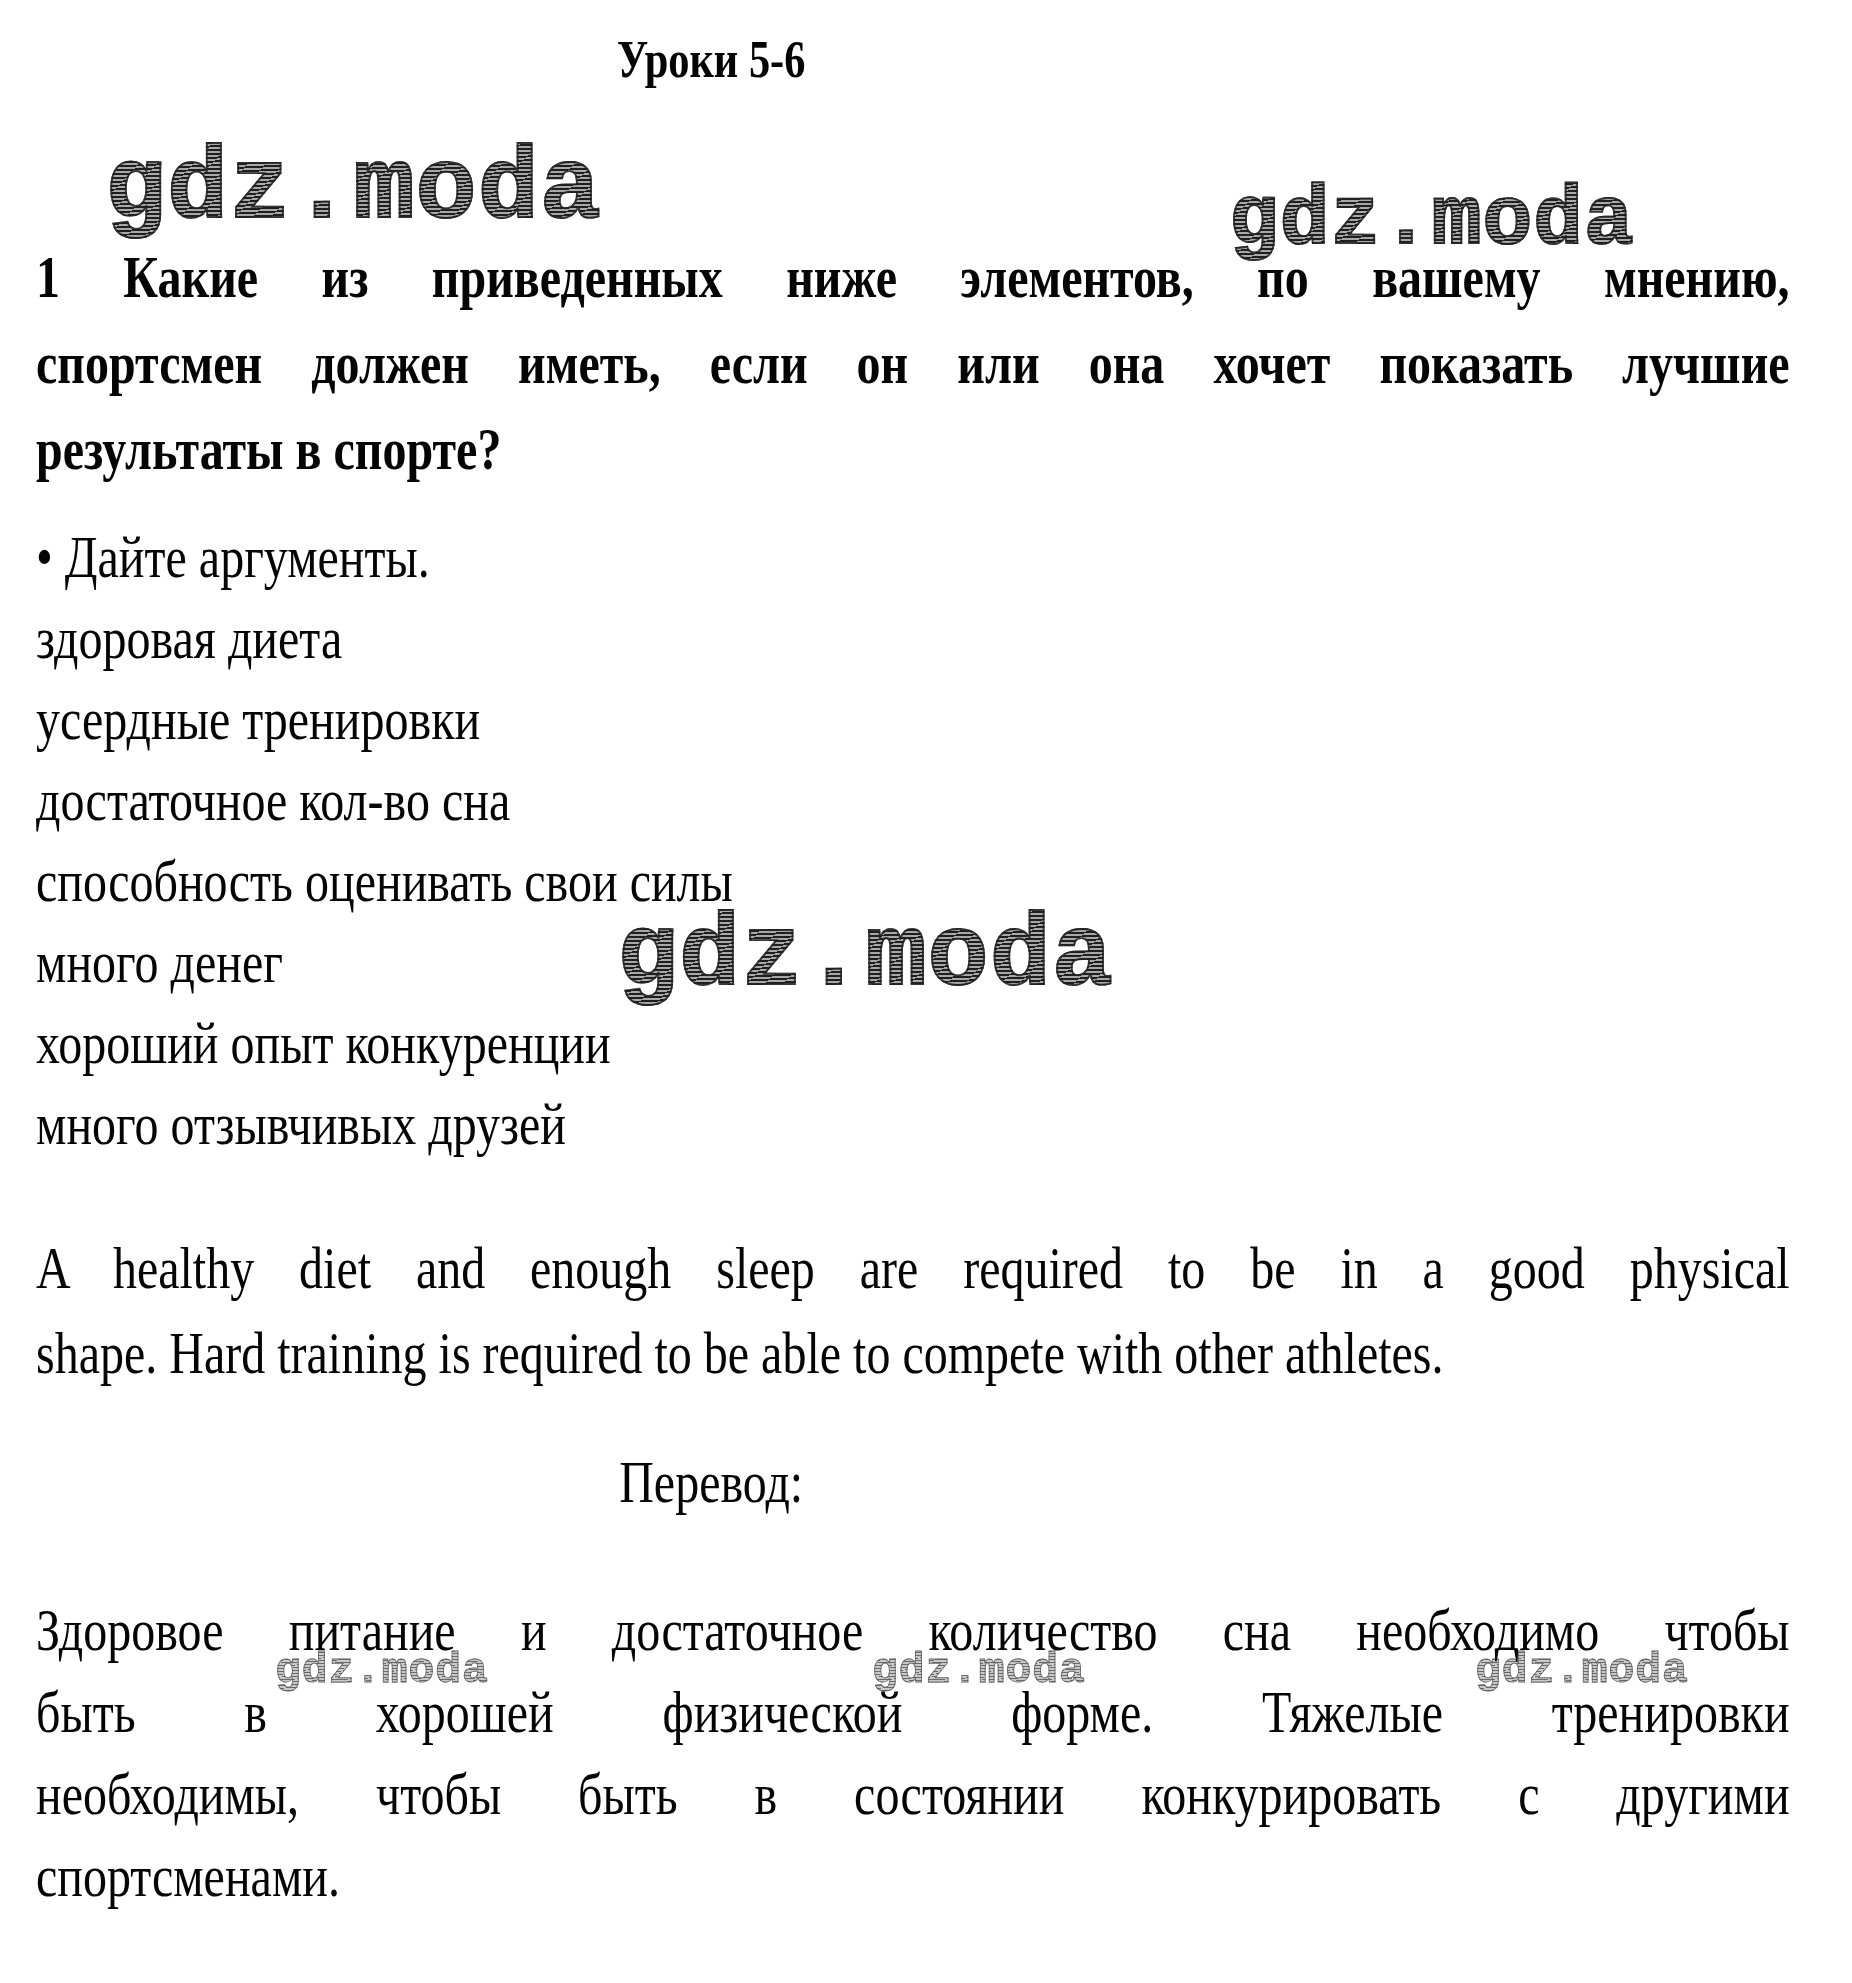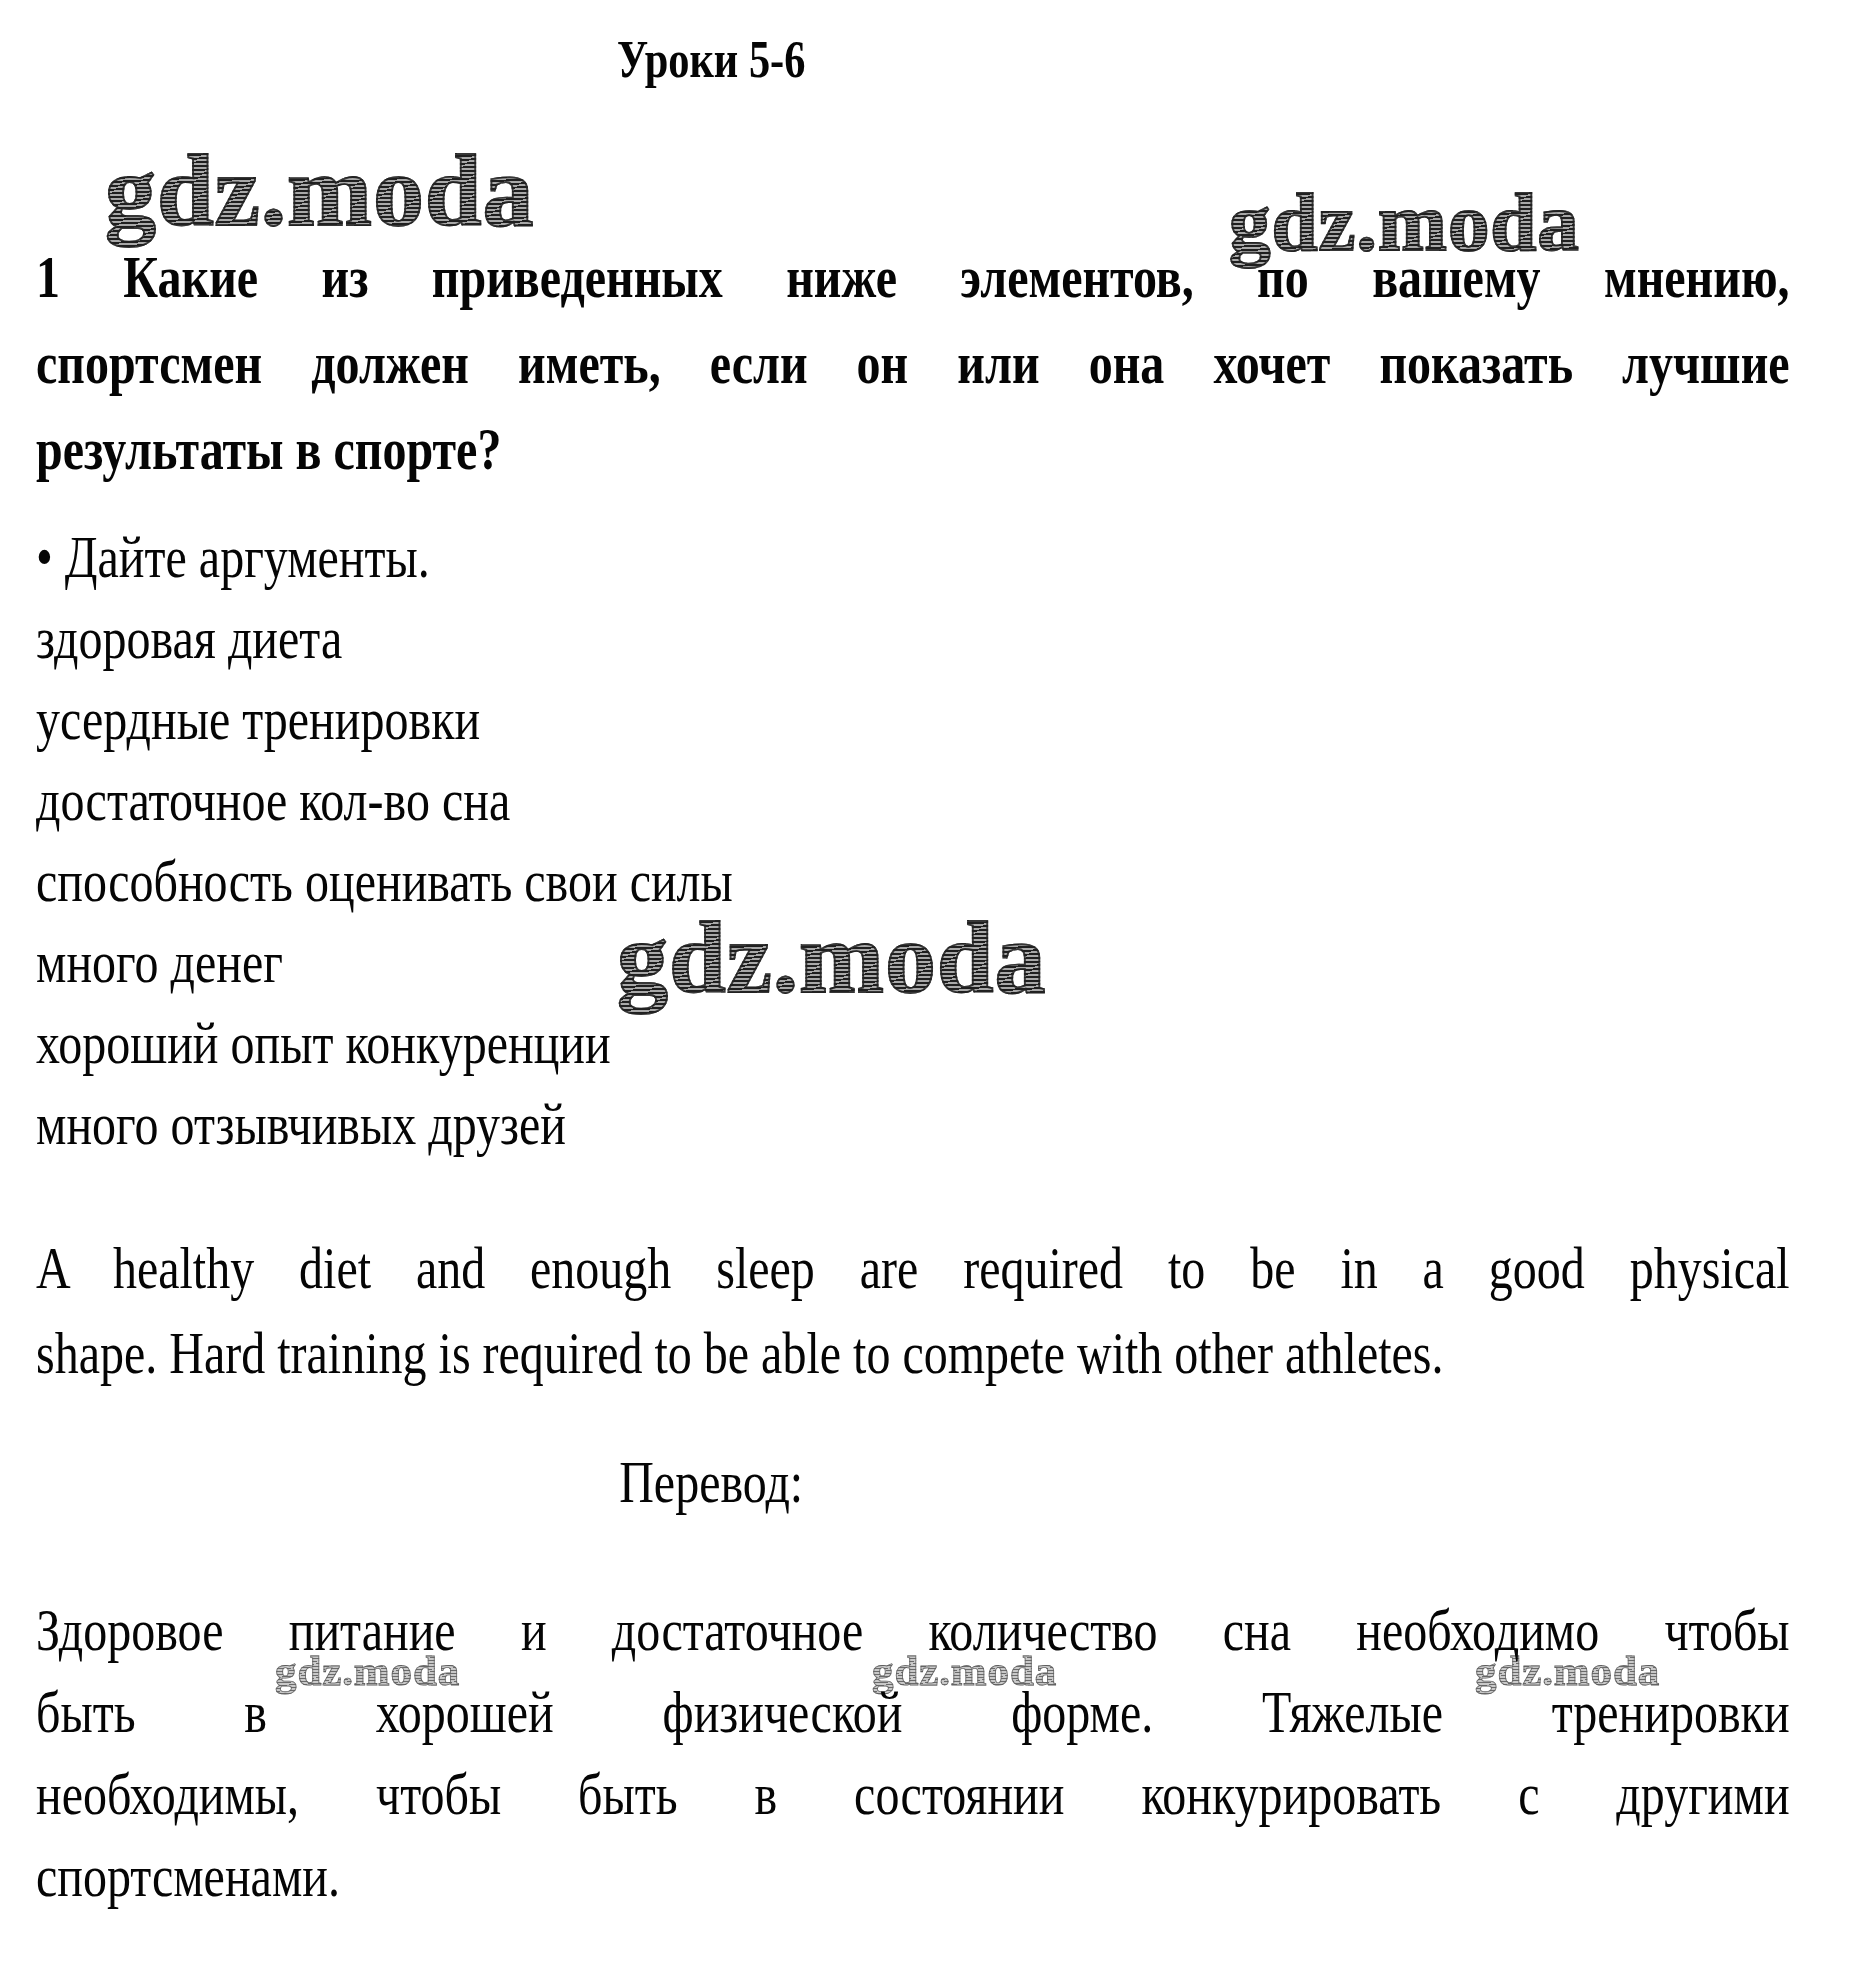--- a/index.html
+++ b/index.html
@@ -33,21 +33,21 @@
   }
   .question-block { top: 234px; line-height: 86px; font-weight: bold; }
   .options-block  { top: 517px; line-height: 81px; }
   .english-block  { top: 1226px; line-height: 85px; }
   .perevod-block  { left: 0; top: 1448px; width: 1778px; text-align: center; }
   .russian-block  { top: 1589px; line-height: 82px; }
 
   
   .wm {
     position: absolute;
-    font-family: Liberation Serif, serif;
+    font-family: Liberation Mono, monospace;
     font-weight: bold;
     white-space: nowrap;
     color: #4f4f4f;
     z-index: 1;
     letter-spacing: 0.9px;
   }
   .wm-small { color: #8a8a8a; }
   @supports (-webkit-background-clip: text) {
     .wm {
       background-image: repeating-linear-gradient(177deg,

